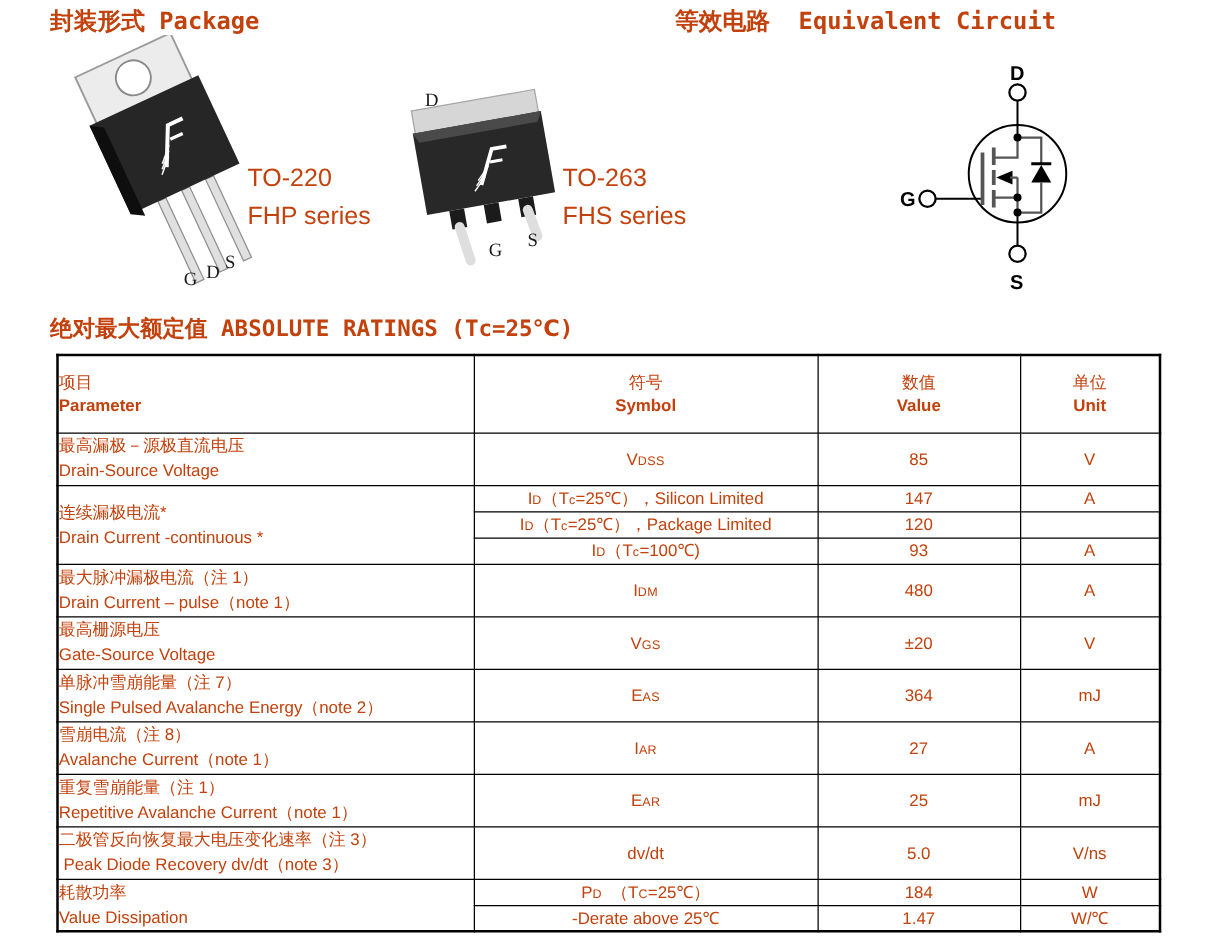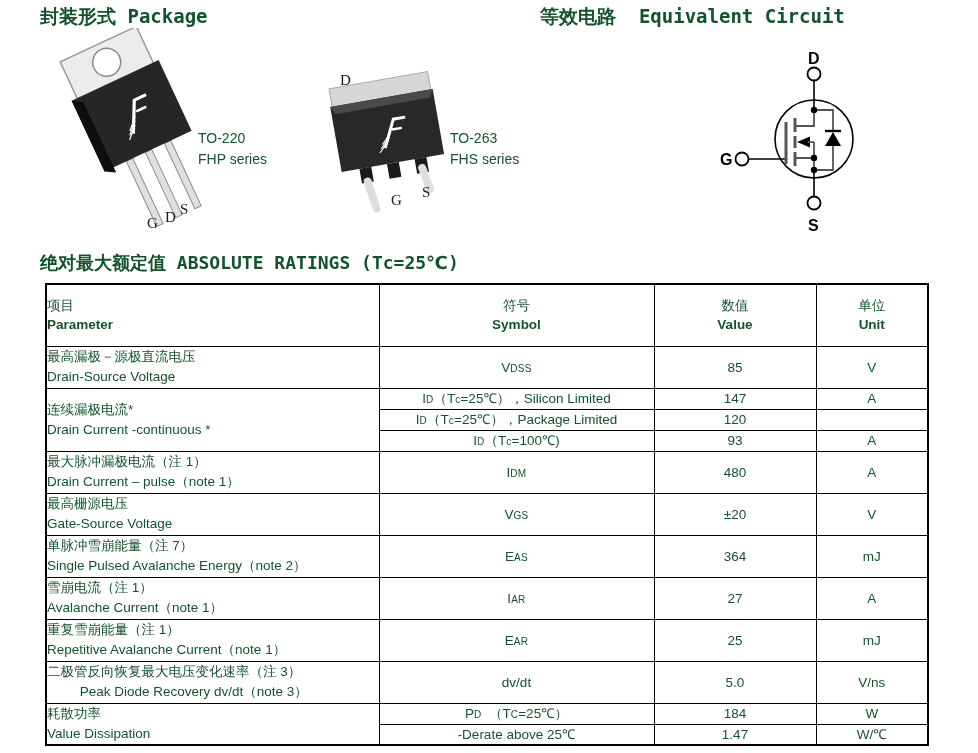--- a/index.html
+++ b/index.html
@@ -1,27 +1,27 @@
 <!DOCTYPE html>
 <html><head>
 <meta charset="utf-8">
 <style>
   html,body { margin:0; padding:0; background:#fff; }
   .page {
     position:relative; width:978px; height:753px; background:#ffffff;
-    font-family:"Liberation Sans", sans-serif; color:#14532d; overflow:hidden;
+    font-family:"Liberation Sans", sans-serif; color:#c2410c; overflow:hidden;
   }
   .h-title {
     position:absolute; font-family:"DejaVu Sans Mono","DejaVu Sans", monospace;
     font-weight:bold; font-size:19px; white-space:pre; letter-spacing:0px;
   }
   #pkg-title { left:40px; top:4px; }
   #cir-title { left:540px; top:4px; }
   #ratings-title { left:40px; top:251px; font-size:18px; }
-  .fig-label { position:absolute; font-size:14px; line-height:1.5; }
+  .fig-label { position:absolute; font-size:20px; line-height:1.5; }
   #to220-label { left:198px; top:128px; }
   #to263-label { left:450px; top:128px; }
   .fig { position:absolute; }
   #to220-svg { left:35px; top:28px; }
   #to263-svg { left:320px; top:55px; }
   #circuit-svg { left:698px; top:40px; }
   .pin-serif { font-family:"Liberation Serif", serif; font-size:15px; fill:#1a1a1a; }
   .pin-bold { font-family:"Liberation Sans", sans-serif; font-size:16px; font-weight:bold; fill:#000; }
   table.ratings {
     position:absolute; left:45px; top:283px; width:882px;
@@ -209,40 +209,40 @@
           <td class="param" rowspan="1">
             <div class="cn">单脉冲雪崩能量（注 7）</div>
             <div class="en" style="white-space: pre;">Single Pulsed Avalanche Energy（note 2）</div>
           </td>
           <td class="sym"><span style="white-space: pre;">E</span><span class="sub" style="white-space: pre; text-align: right;">AS</span></td>
           <td class="val">364</td>
           <td class="unit">mJ</td>
         </tr>
         <tr style="height: 42px;">
           <td class="param" rowspan="1">
-            <div class="cn">雪崩电流（注 1）</div>
+            <div class="cn">雪崩电流（注 8）</div>
             <div class="en" style="white-space: pre;">Avalanche Current（note 1）</div>
           </td>
           <td class="sym"><span style="white-space: pre;">I</span><span class="sub" style="white-space: pre;">AR</span></td>
           <td class="val">27</td>
           <td class="unit">A</td>
         </tr>
         <tr style="height: 42px;">
           <td class="param" rowspan="1">
             <div class="cn">重复雪崩能量（注 1）</div>
             <div class="en" style="white-space: pre;">Repetitive Avalanche Current（note 1）</div>
           </td>
           <td class="sym"><span style="white-space: pre;">E</span><span class="sub" style="white-space: pre;">AR</span></td>
           <td class="val">25</td>
           <td class="unit">mJ</td>
         </tr>
         <tr style="height: 42px;">
           <td class="param" rowspan="1">
             <div class="cn">二极管反向恢复最大电压变化速率（注 3）</div>
-            <div class="en" style="white-space: pre; margin-left: 29px;"> Peak Diode Recovery dv/dt（note 3）</div>
+            <div class="en" style="white-space: pre;"> Peak Diode Recovery dv/dt（note 3）</div>
           </td>
           <td class="sym"><span style="white-space: pre;">dv/dt</span></td>
           <td class="val">5.0</td>
           <td class="unit">V/ns</td>
         </tr>
         <tr style="height: 21px;">
           <td class="param" rowspan="2">
             <div class="cn">耗散功率</div>
             <div class="en" style="white-space: pre;">Value Dissipation</div>
           </td>

